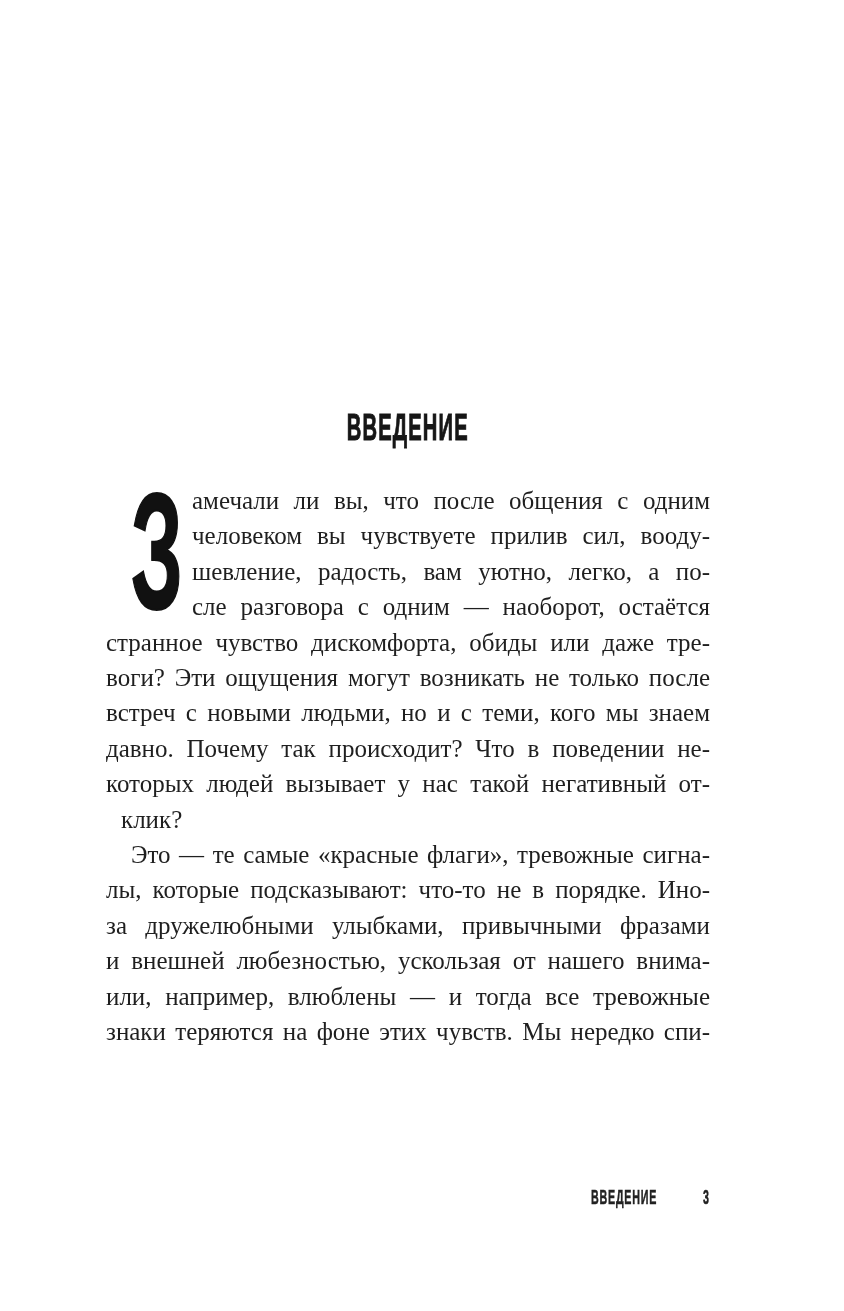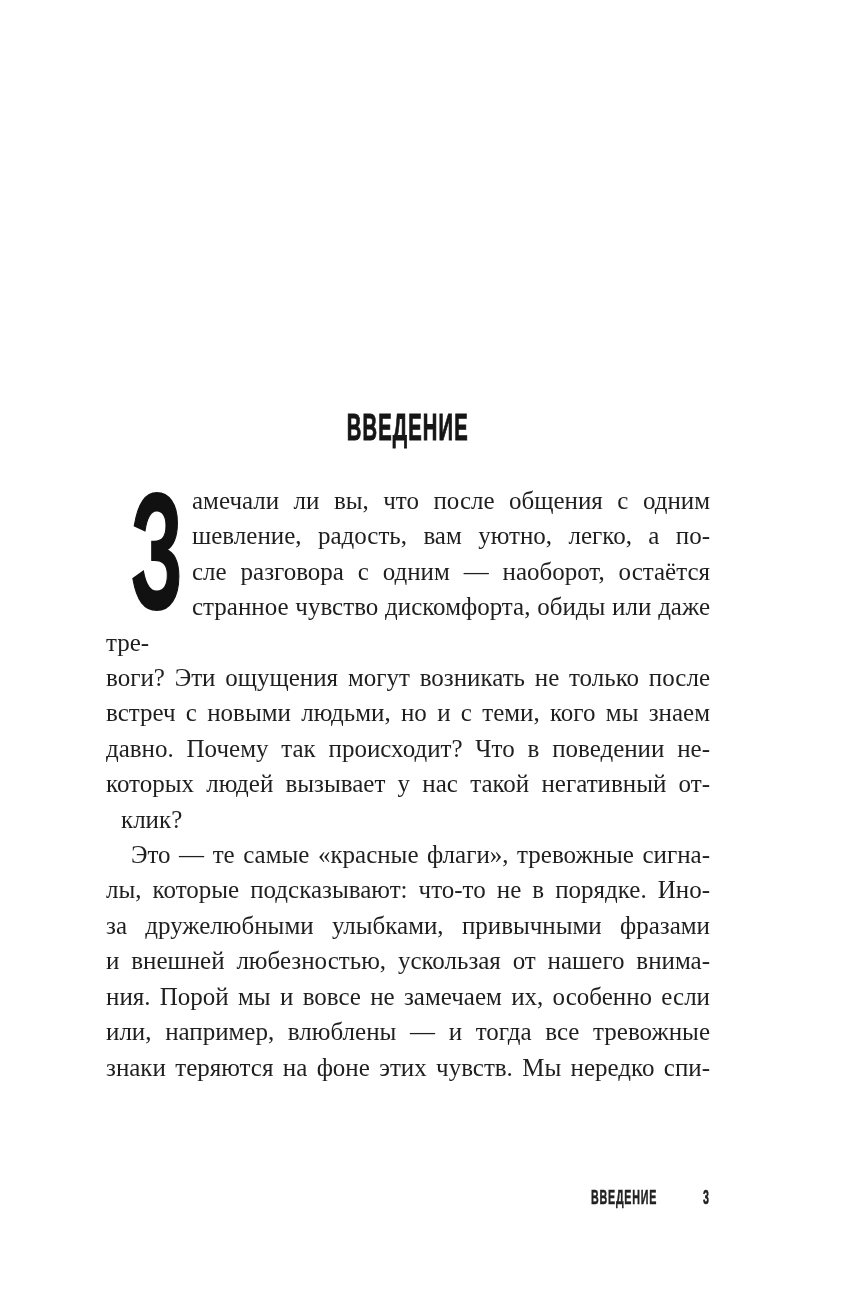--- a/index.html
+++ b/index.html
@@ -106,36 +106,36 @@
     <span class="condense">ВВЕДЕНИЕ</span>
   </h1>
 
   <div class="body-text">
 
     <div class="paragraph">
       <span class="dropcap-float">
         <span class="dropcap-glyph">З</span>
       </span>
       <div class="line">амечали ли вы, что после общения с одним</div>
+      <div class="line">человеком вы чувствуете прилив сил, вооду-</div>
       <div class="line">шевление, радость, вам уютно, легко, а по-</div>
       <div class="line">сле разговора с одним — наоборот, остаётся</div>
       <div class="line">странное чувство дискомфорта, обиды или даже тре-</div>
       <div class="line">воги? Эти ощущения могут возникать не только после</div>
       <div class="line">встреч с новыми людьми, но и с теми, кого мы знаем</div>
       <div class="line">давно. Почему так происходит? Что в поведении не-</div>
       <div class="line">которых людей вызывает у нас такой негативный от-</div>
       <div class="line para-end">клик?</div>
     </div>
 
     <div class="paragraph">
       <div class="line indent">Это — те самые «красные флаги», тревожные сигна-</div>
       <div class="line">лы, которые подсказывают: что-то не в порядке. Ино-</div>
       <div class="line">за дружелюбными улыбками, привычными фразами</div>
       <div class="line">и внешней любезностью, ускользая от нашего внима-</div>
-      <div class="line">ния. Порой мы и вовсе не замечаем их, особенно если</div>
       <div class="line">или, например, влюблены — и тогда все тревожные</div>
       <div class="line">знаки теряются на фоне этих чувств. Мы нередко спи-</div>
     </div>
 
   </div>
 
   <div class="page-footer">
     <span class="condense">
       <span>ВВЕДЕНИЕ</span>
       <span>3</span>

